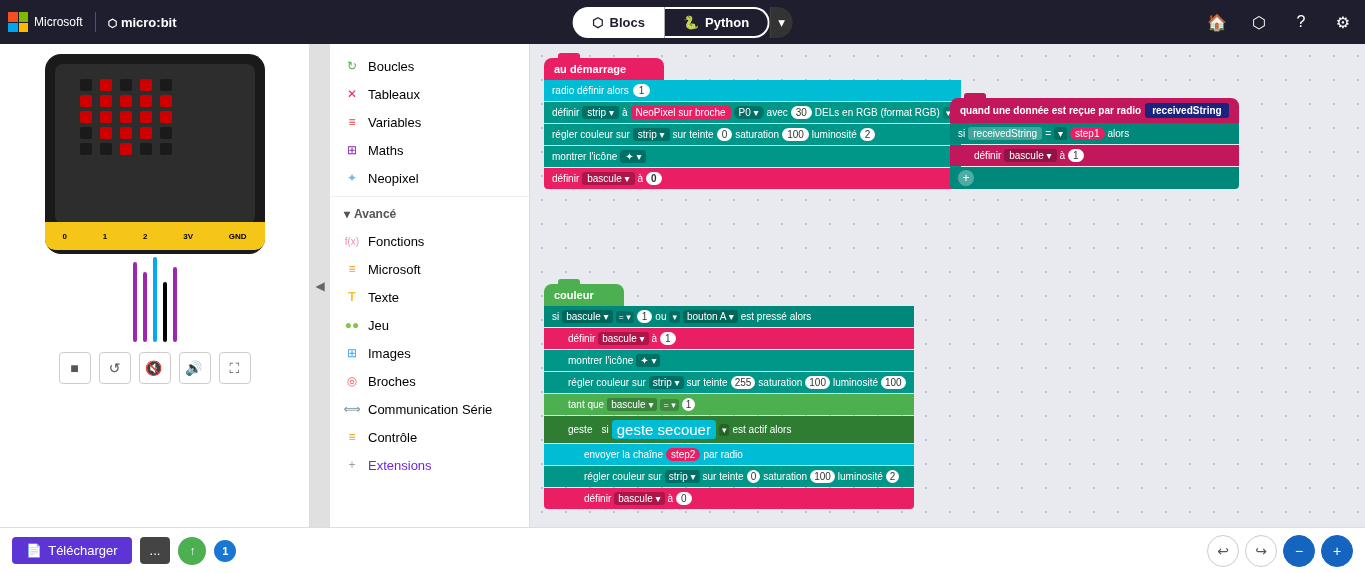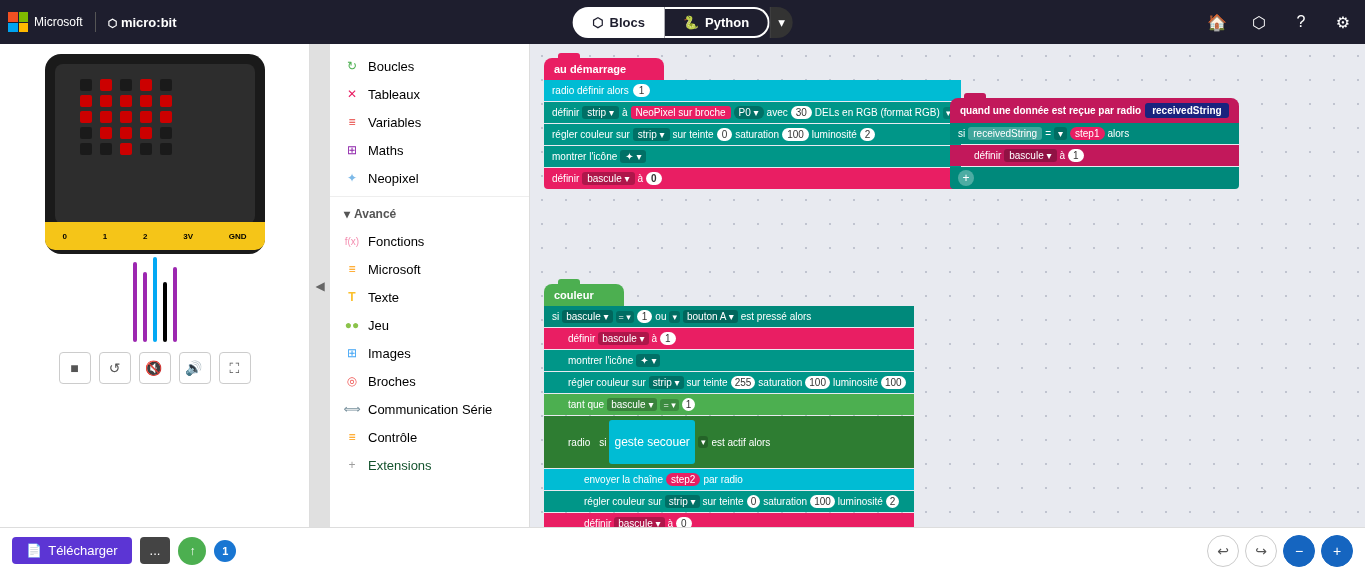--- a/index.html
+++ b/index.html
@@ -459,21 +459,21 @@
     <div class="category-item">
       <span class="cat-icon" style="color:#78909c;">⟺</span>
       <span>Communication Série</span>
     </div>
     <div class="category-item">
       <span class="cat-icon" style="color:#ff9800;">≡</span>
       <span>Contrôle</span>
     </div>
     <div class="category-item">
       <span class="cat-icon" style="color:#9e9e9e;">+</span>
-      <span style="color:#14532d;">Extensions</span>
+      <span style="color:#6d28d9;">Extensions</span>
     </div>
   </div>
 
   <div class="workspace">
     <div class="workspace-scroll">
       <div class="blocks-canvas">
 
         <div style="position:absolute;top:14px;left:14px;">
           <div style="background:#e91e63;border-radius:8px 8px 0 0;padding:5px 10px;font-size:11px;color:white;font-weight:600;display:inline-flex;align-items:center;gap:4px;position:relative;min-width:120px;">
             <span style="position:absolute;top:-5px;left:14px;width:22px;height:5px;background:#e91e63;border-radius:3px 3px 0 0;"></span>
@@ -587,23 +587,23 @@
             </div>
 
             <div style="background:#4caf50;padding:4px 8px 4px 24px;font-size:10px;color:white;display:flex;align-items:center;gap:3px;">
               <span>tant que</span>
               <span style="background:rgba(0,0,0,0.25);padding:1px 4px;border-radius:3px;font-size:10px;">bascule ▾</span>
               <span style="background:rgba(0,0,0,0.2);padding:1px 3px;border-radius:3px;font-size:9px;">= ▾</span>
               <span style="background:white;color:#333;padding:1px 4px;border-radius:10px;font-size:10px;">1</span>
             </div>
 
             <div style="background:#2e7d32;padding:4px 8px 4px 24px;font-size:10px;color:white;display:flex;align-items:center;gap:3px;flex-wrap:wrap;">
-              <span>radio</span>
+              <span>geste</span>
               <span style="margin-left:6px;">si</span>
-              <span style="background:#00bcd4;padding:15px 5px;border-radius:3px;font-size:12px;">geste secouer</span>
+              <span style="background:#00bcd4;padding:1px 5px;border-radius:3px;font-size:15px;">geste secouer</span>
               <span style="background:rgba(0,0,0,0.2);padding:1px 3px;border-radius:3px;font-size:9px;">▾</span>
               <span>est actif alors</span>
             </div>
 
             <div style="background:#00bcd4;padding:4px 8px 4px 40px;font-size:10px;color:white;display:flex;align-items:center;gap:3px;">
               <span>envoyer la chaîne</span>
               <span style="background:#e91e63;padding:1px 5px;border-radius:10px;font-size:10px;color:white;">step2</span>
               <span>par radio</span>
             </div>
 

